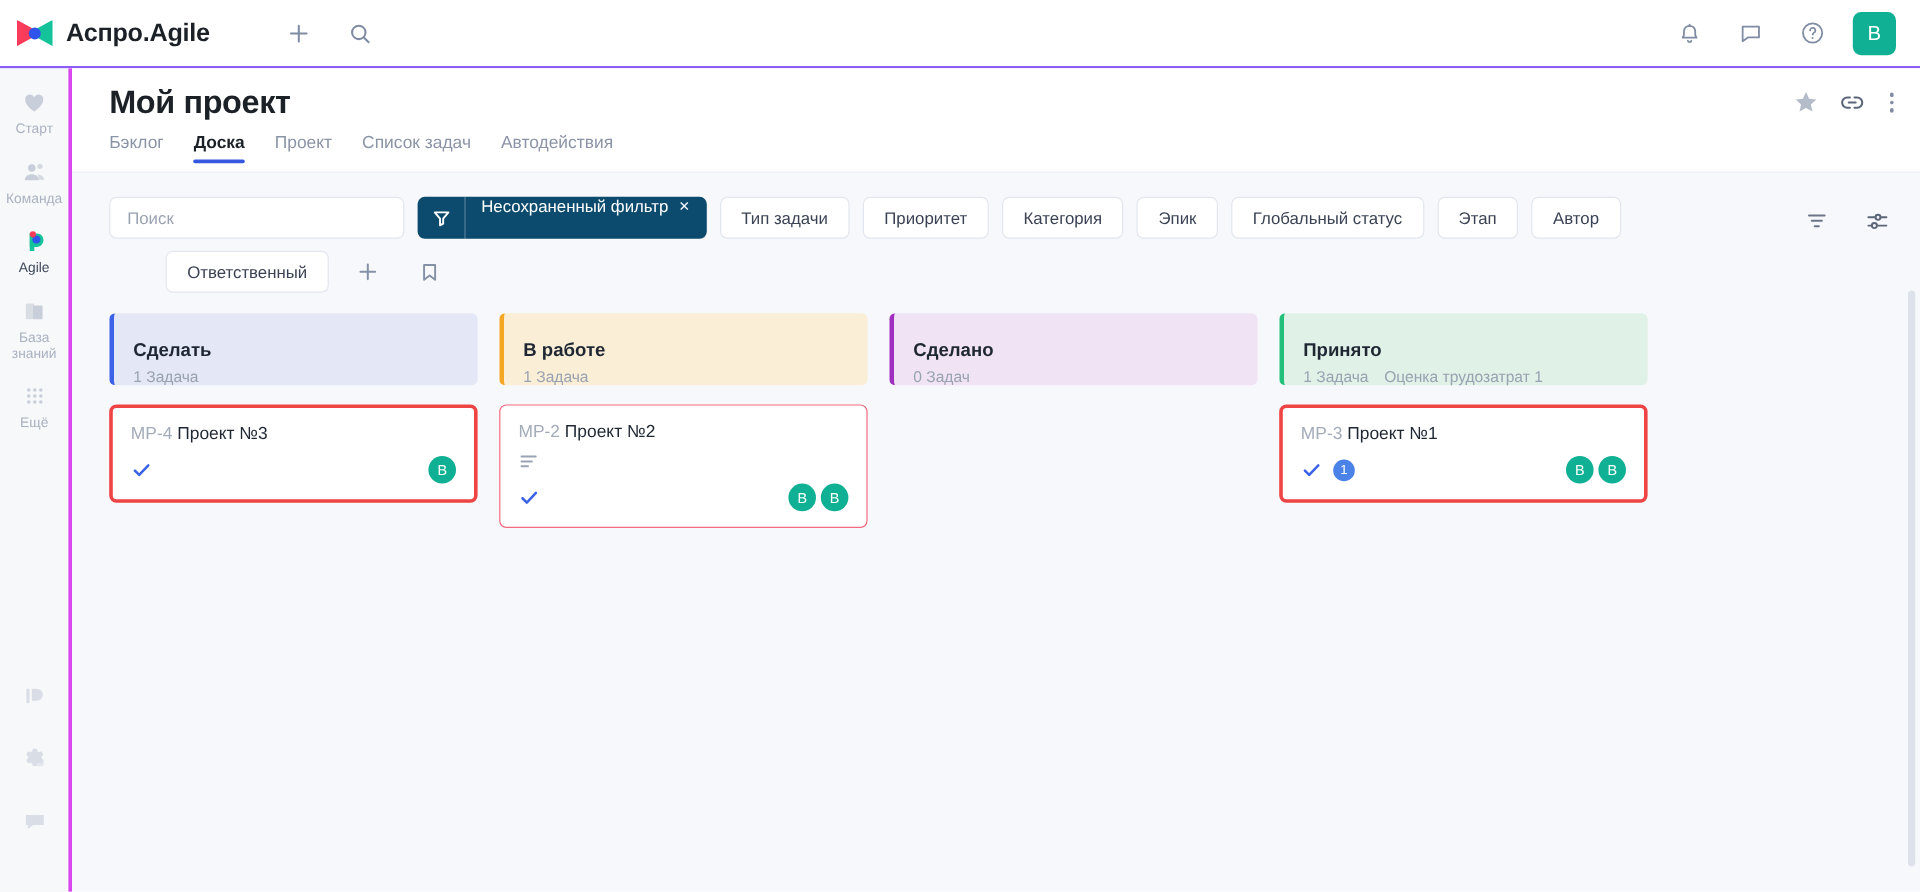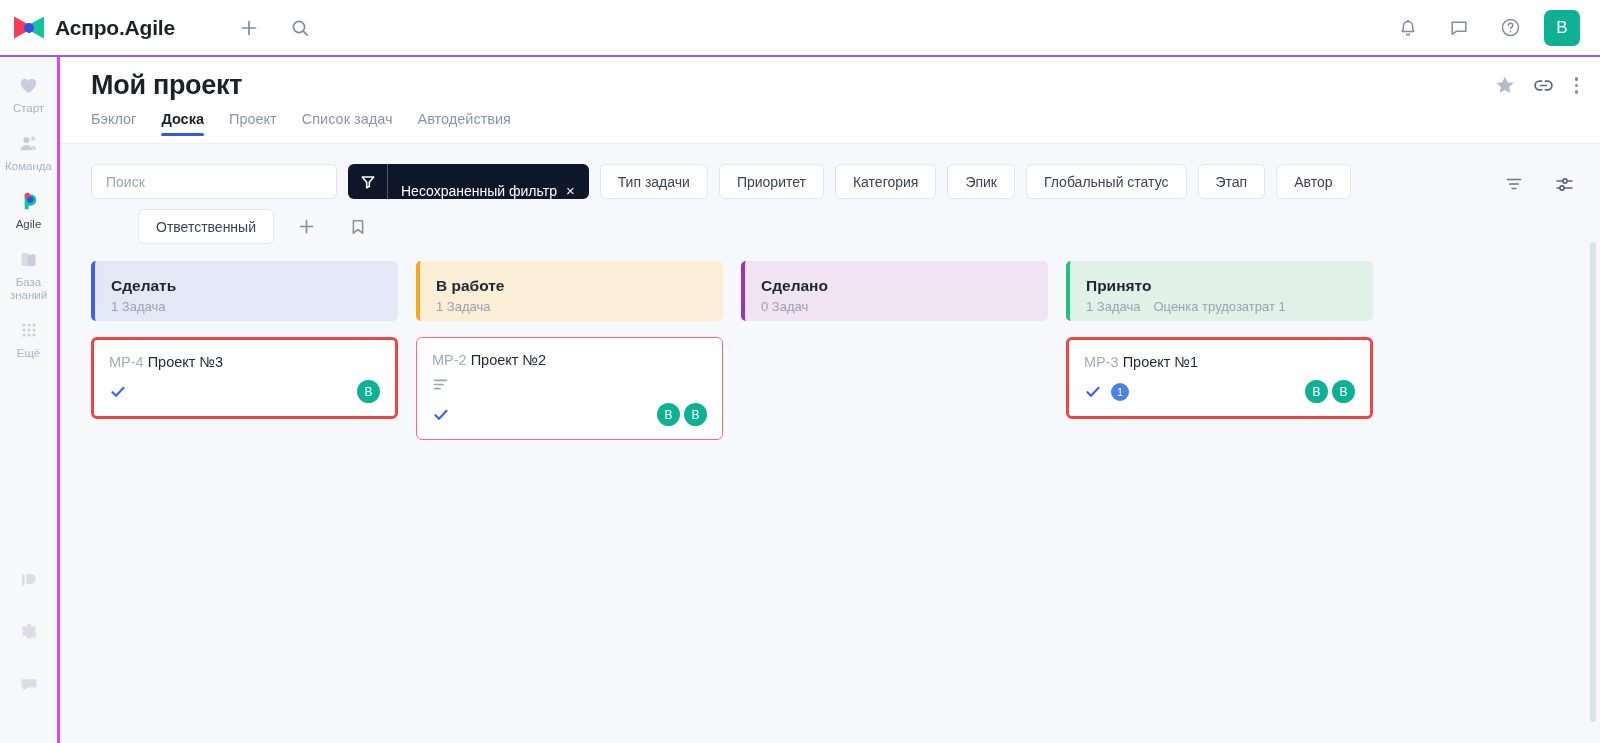--- a/index.html
+++ b/index.html
@@ -112,21 +112,21 @@
     padding: 0 14px; font-size: 14px; color: #2c3442; font-family: "Liberation Sans", sans-serif;
     outline: none;
   }
   .search-input::placeholder { color: #9aa3b2; }
   .chip {
     height: 35px; border: 1px solid #e2e6ee; border-radius: 6px; background: #fff;
     padding: 0 17px; display: flex; align-items: center; font-size: 14px; color: #3a4254;
     cursor: pointer; white-space: nowrap;
   }
   .chip-active {
-    height: 35px; background: #0f172a; border-radius: 6px; display: flex; align-items: flex-end;
+    height: 35px; background: #0c4a6e; border-radius: 6px; display: flex; align-items: flex-start;
     color: #fff; font-size: 14px; cursor: pointer; padding: 0; white-space: nowrap;
   }
   .chip-active .fa-ico {
     width: 40px; display: flex; align-items: center; justify-content: center;
     border-right: 1px solid rgba(255,255,255,.3); height: 100%;
   }
   .chip-active .fa-txt { padding: 0 9px 0 13px; }
   .chip-active .fa-x { padding-right: 14px; font-size: 15px; opacity: .95; }
   .sm-icon-btn {
     width: 28px; height: 28px; display: flex; align-items: center; justify-content: center;
@@ -136,21 +136,21 @@
     position: absolute; right: 22px; top: 26px; display: flex; align-items: center; gap: 22px;
   }
 
   
   .columns {
     position: absolute; top: 117px; left: 31px; right: 14px; display: flex; gap: 18px;
   }
   .column { width: 307px; }
   .col-head {
     height: 60px; border-radius: 5px; border-left: 4px solid #ccc; padding: 9px 0 0 16px;
-    display: flex; flex-direction: column; justify-content: center;
+    display: flex; flex-direction: column; justify-content: flex-end;
   }
   .col-name { font-size: 15.5px; color: #1f2733; font-weight: 600; }
   .col-meta { margin-top: 4px; font-size: 13px; color: #99a2b1; display: flex; gap: 13px; }
   .cards { margin-top: 16px; display: flex; flex-direction: column; gap: 14px; }
   .card {
     background: #fff; border: 3px solid #ef4444; border-radius: 6px; padding: 14px 15px 13px 15px;
     cursor: pointer; min-height: 68px; position: relative;
   }
   .card.selected { border: 1px solid #f56a7f; }
   .card-title { font-size: 14.5px; color: #1f2733; }

